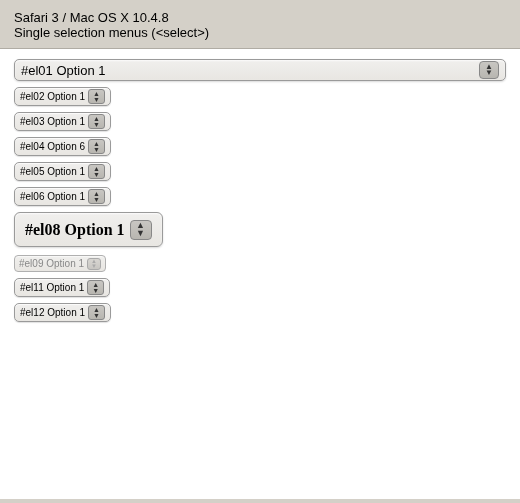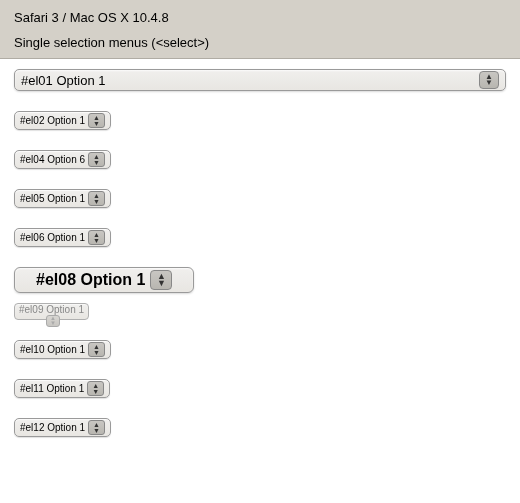--- a/index.html
+++ b/index.html
@@ -21,31 +21,31 @@
     .header-title {
       font-size: 13px;
       color: #000;
       font-weight: normal;
     }
 
     .header-subtitle {
       font-size: 13px;
       color: #000;
       font-weight: normal;
-      margin-top: 10px;
+      margin-top: 0;
     }
 
     .content {
       background: #ffffff;
       padding: 10px 14px 14px 14px;
       min-height: 450px;
     }
 
     .select-row {
-      margin-bottom: 20px;
+      margin-bottom: 6px;
     }
 
     
     .select-large {
       display: inline-flex;
       align-items: center;
       width: 492px;
       height: 22px;
       background: linear-gradient(to bottom, #f0efed 0%, #e8e6e2 100%);
       border: 1px solid #9a9a9a;
@@ -110,30 +110,31 @@
       font-size: 9px;
       color: #333;
       margin-left: 3px;
       flex-shrink: 0;
     }
 
     
     .select-el08 {
       display: inline-flex;
       align-items: center;
-      height: 26px;
+      height: 35px;
       background: linear-gradient(to bottom, #f0efed 0%, #e8e6e2 100%);
       border: 1px solid #9a9a9a;
       border-radius: 6px;
       box-shadow: inset 0 1px 2px rgba(255,255,255,0.8), 0 1px 2px rgba(0,0,0,0.15);
-      padding: 0 21px;
+      padding: 0 10px;
       cursor: pointer;
       font-size: 16px;
       color: #000;
       font-weight: bold;
+      font-family: Liberation Serif, serif;
     }
 
     .select-el08 .select-text {
       font-size: 16px;
       font-weight: bold;
     }
 
     .select-arrow-el08 {
       width: 22px;
       height: 20px;
@@ -155,21 +156,20 @@
       align-items: center;
       height: 17px;
       background: linear-gradient(to bottom, #f0efed 0%, #e8e6e2 100%);
       border: 1px solid #b0b0b0;
       border-radius: 4px;
       box-shadow: inset 0 1px 1px rgba(255,255,255,0.6);
       padding: 0 4px;
       cursor: pointer;
       font-size: 10px;
       color: #888;
-      flex-direction: column;
     }
 
     .select-arrow-el09 {
       width: 14px;
       height: 12px;
       background: linear-gradient(to bottom, #d8d6d2 0%, #c8c6c2 100%);
       border: 1px solid #aaa;
       border-radius: 3px;
       display: flex;
       align-items: center;
@@ -216,20 +216,31 @@
       <span class="select-text">#el02 Option 1</span>
       <div class="select-arrow-normal">
         <div class="arrow-updown" style="font-size:7px;">
           <span>▲</span>
             <span>▼</span>
         </div>
       </div>
     </div>
   </div>
 
+  <div class="select-row">
+    <div class="select-normal">
+      <span class="select-text">#el03 Option 1</span>
+      <div class="select-arrow-normal">
+        <div class="arrow-updown" style="font-size:7px;">
+          <span>▲</span>
+            <span>▼</span>
+        </div>
+      </div>
+    </div>
+  </div>
 
   <div class="select-row">
     <div class="select-normal">
       <span class="select-text">#el04 Option 6</span>
       <div class="select-arrow-normal">
         <div class="arrow-updown" style="font-size:7px;">
           <span>▲</span>
             <span>▼</span>
         </div>
       </div>
@@ -278,31 +289,20 @@
       <span style="font-size:10px; color:#888;">#el09 Option 1</span>
       <div class="select-arrow-el09">
         <div class="arrow-updown" style="font-size:6px; color:#aaa;">
           <span>▲</span>
             <span>▼</span>
         </div>
       </div>
     </div>
   </div>
 
-  <div class="select-row">
-    <div class="select-normal">
-      <span class="select-text">#el10 Option 1</span>
-      <div class="select-arrow-normal">
-        <div class="arrow-updown" style="font-size:7px;">
-          <span>▲</span>
-            <span>▼</span>
-        </div>
-      </div>
-    </div>
-  </div>
 
   <div class="select-row">
     <div class="select-normal">
       <span class="select-text">#el11 Option 1</span>
       <div class="select-arrow-normal">
         <div class="arrow-updown" style="font-size:7px;">
           <span>▲</span>
             <span>▼</span>
         </div>
       </div>

